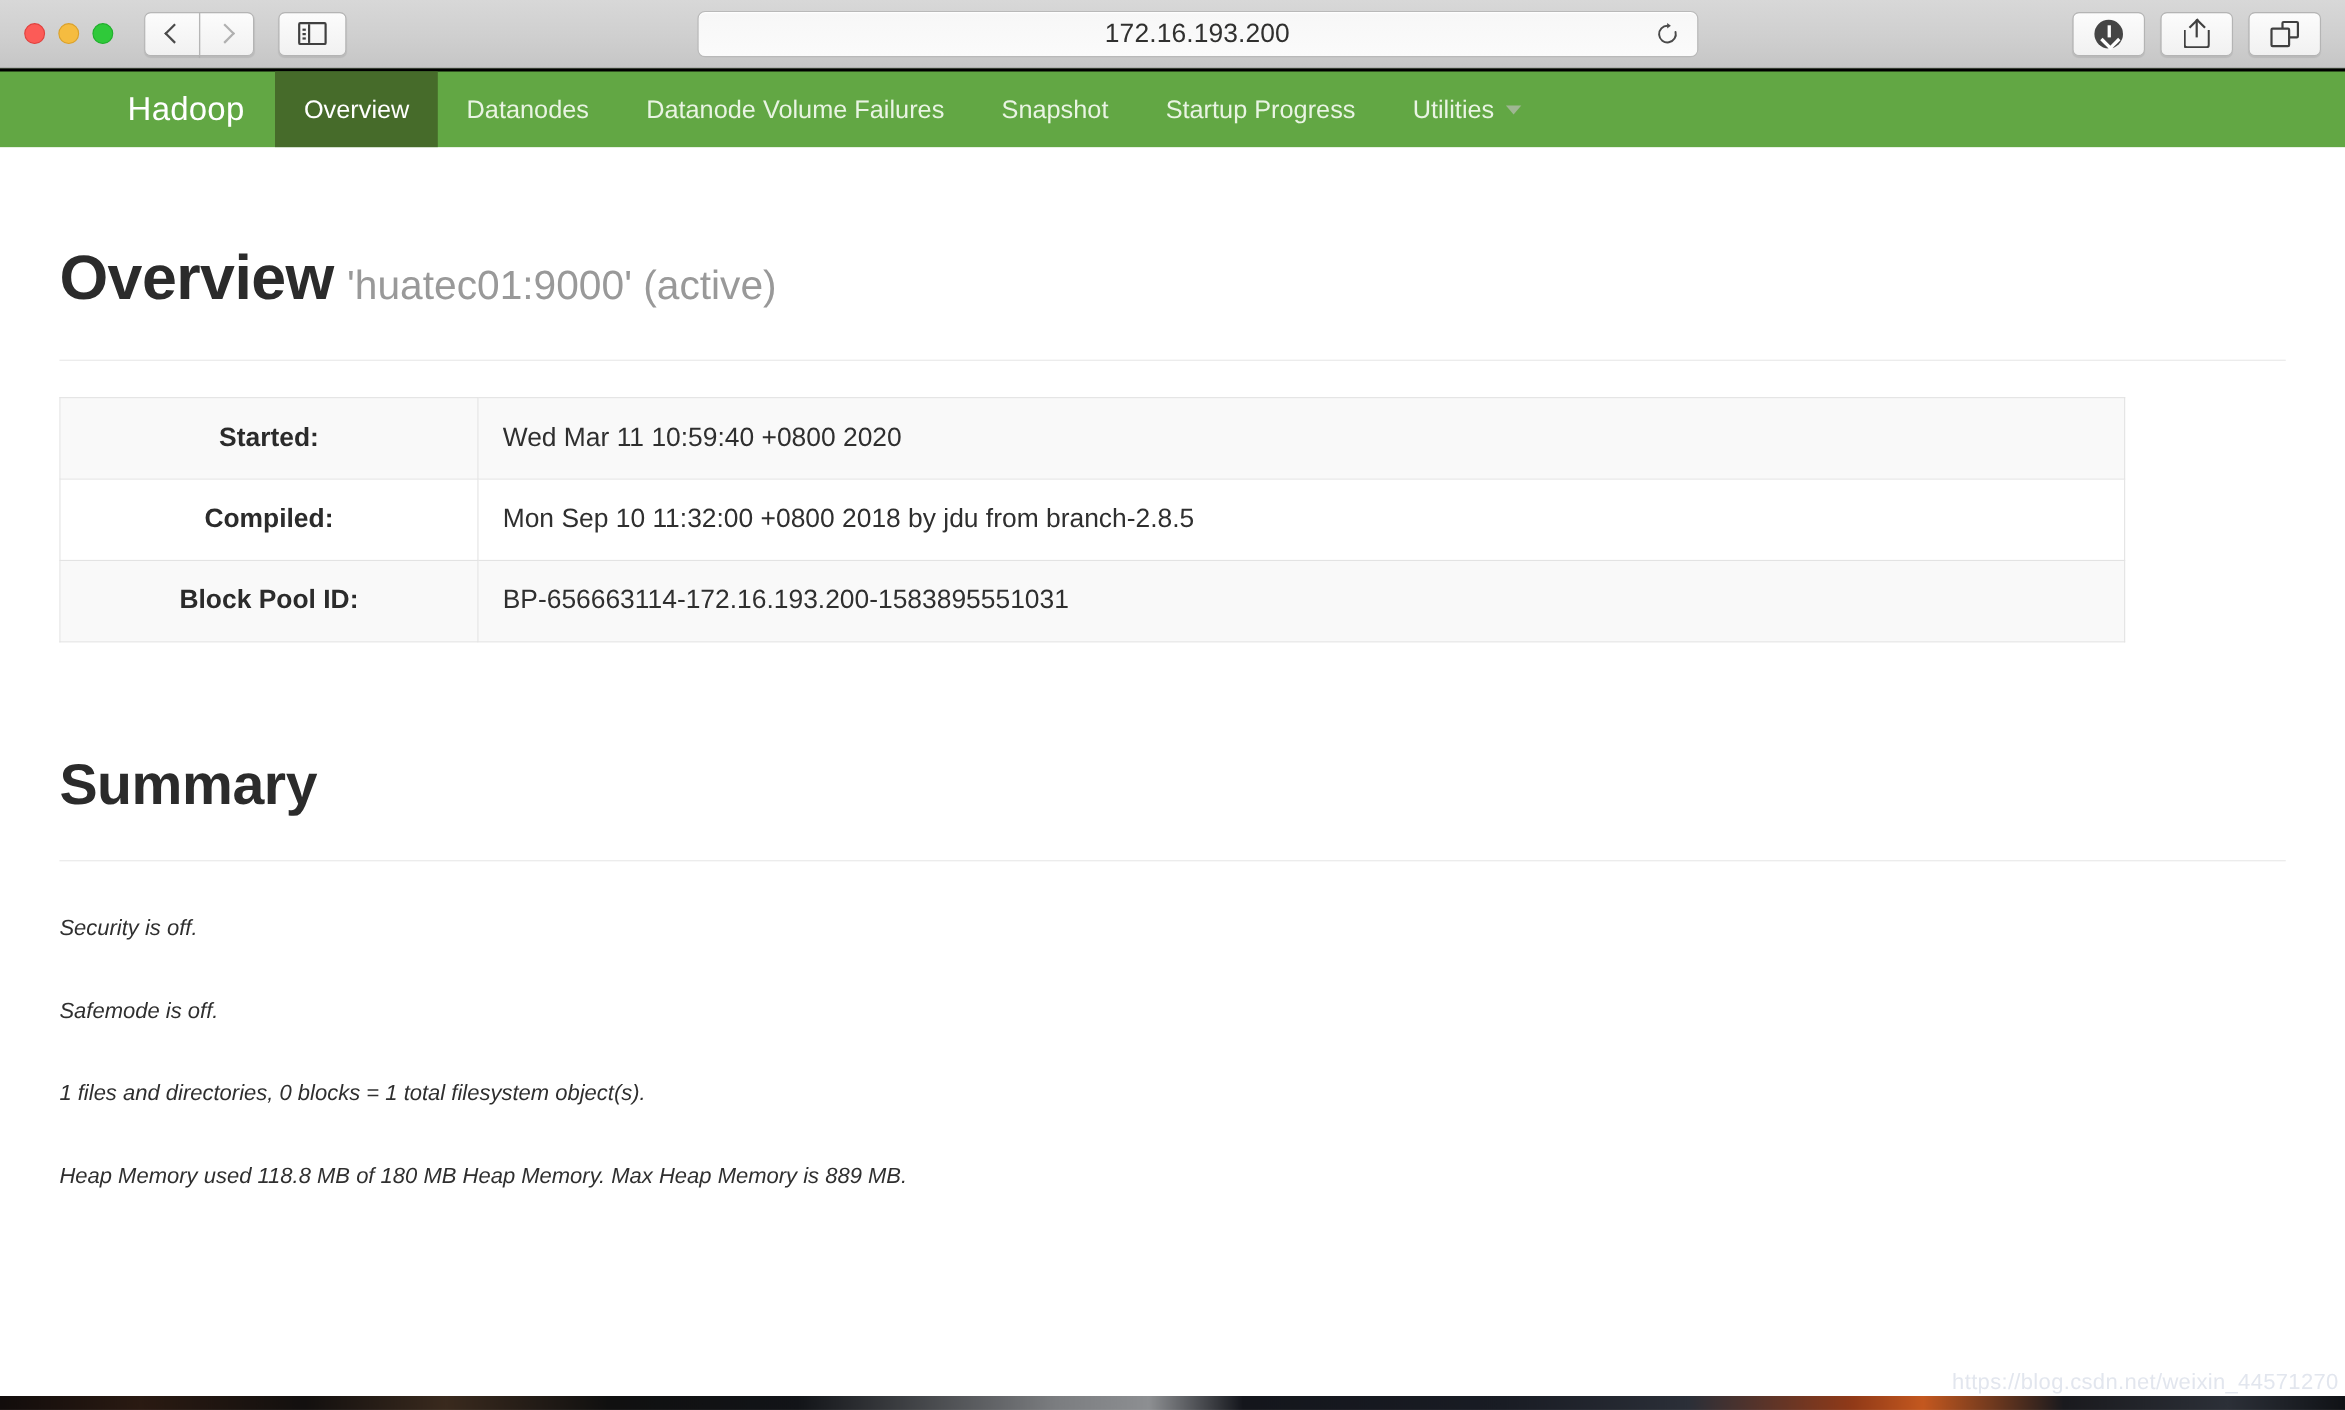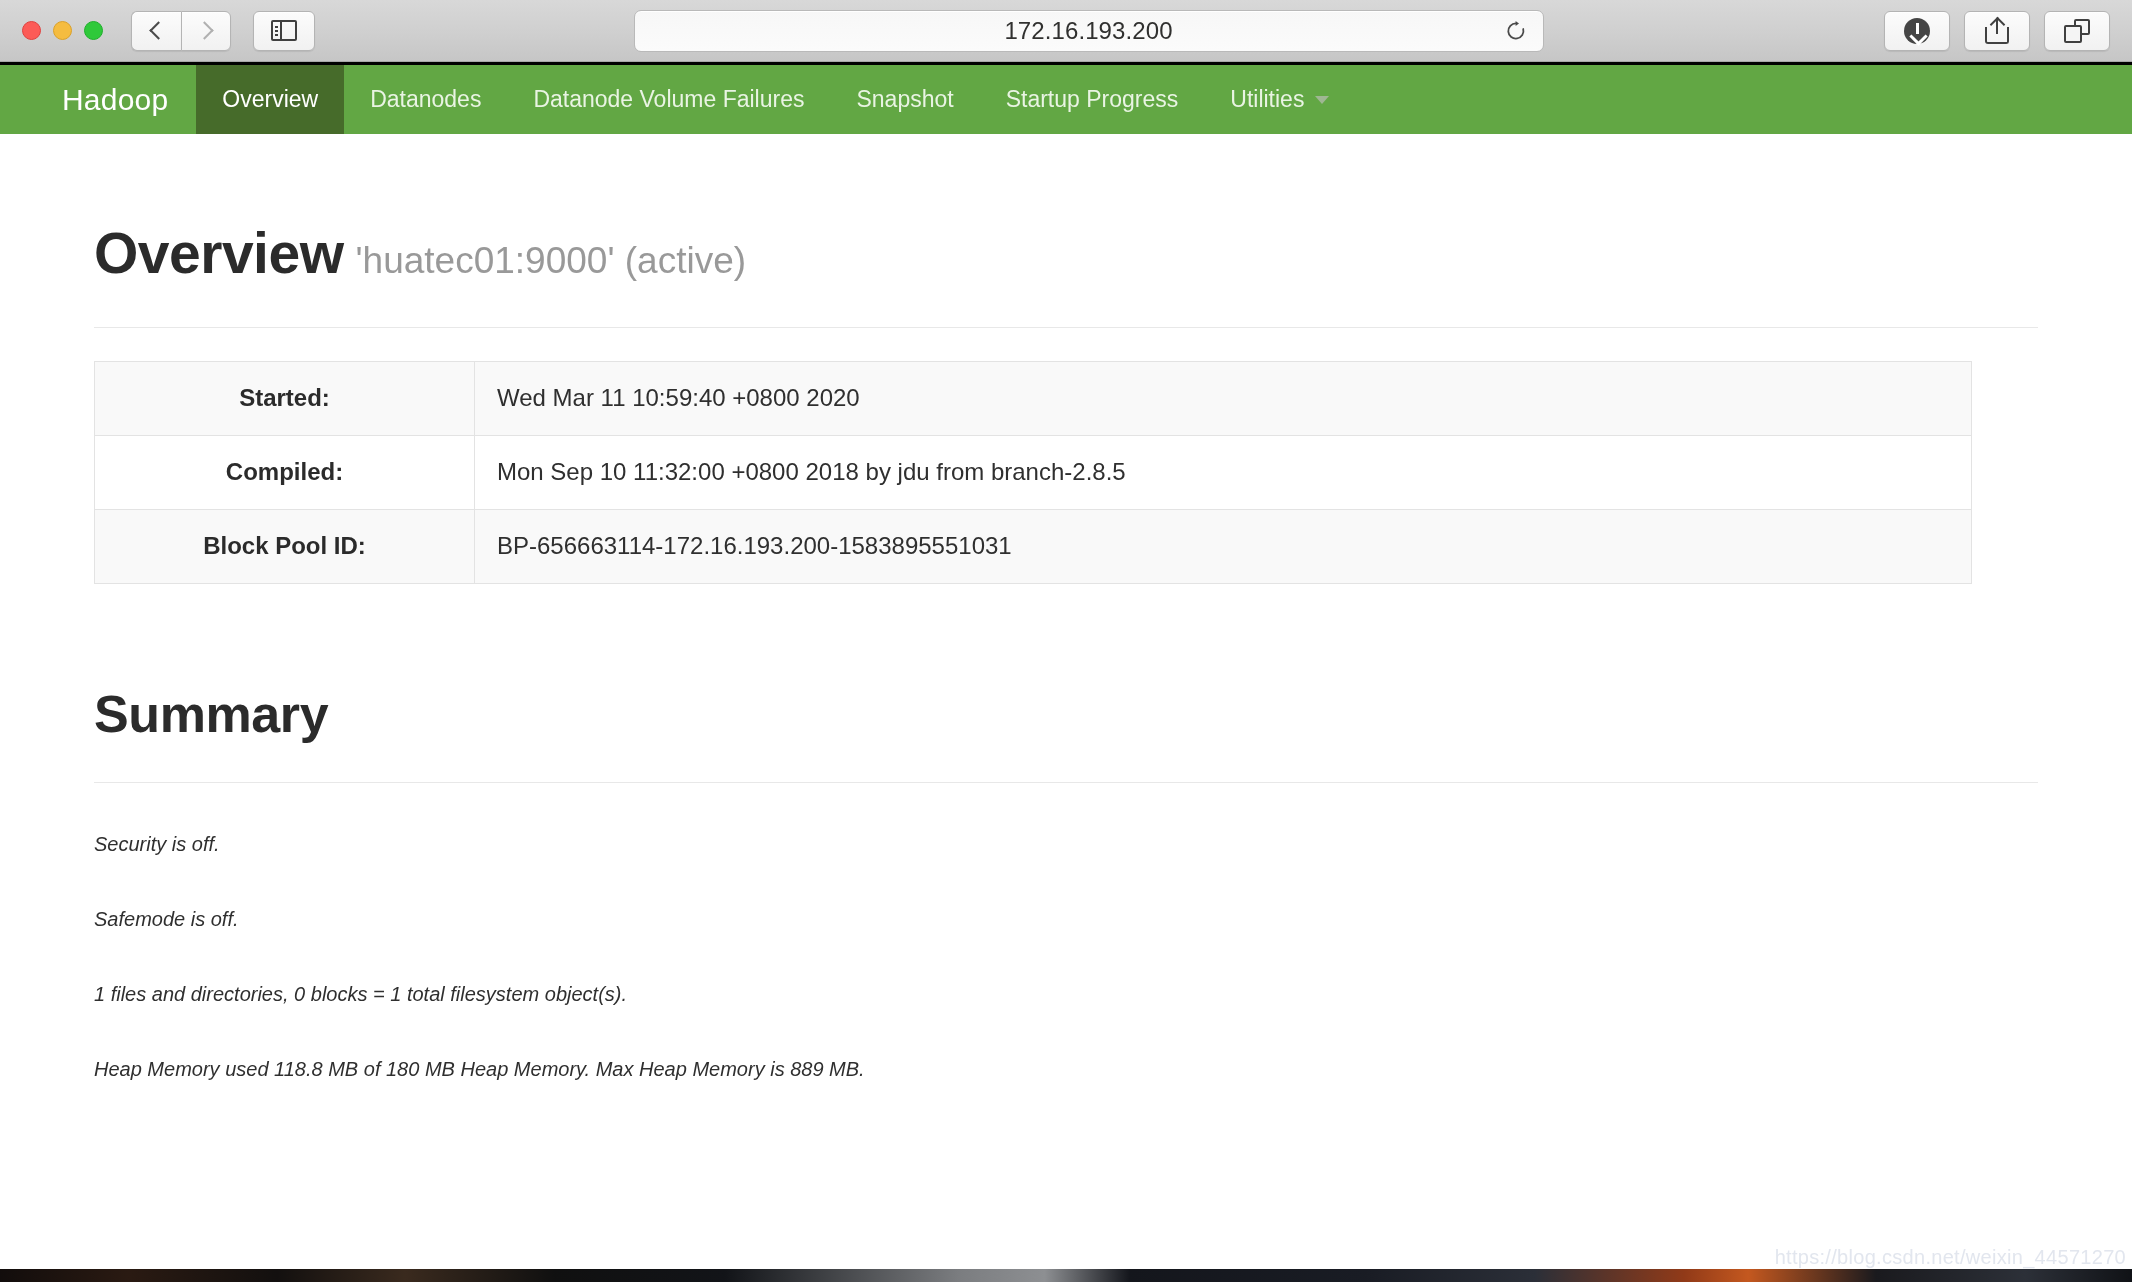--- a/index.html
+++ b/index.html
@@ -84,21 +84,21 @@
   .tabs-glyph .sq.back  { right: 0; top: 0; width: 16px; height: 16px; }
   .tabs-glyph .sq.front { left: 0; bottom: 0; width: 18px; height: 18px; background: #f4f4f4; }
 
   
   .hadoop-navbar {
     height: 72px;
     background: #62a744;
     border-top: 3px solid #000;
     display: flex;
     align-items: stretch;
-    padding-left: 62px;
+    padding-left: 116px;
   }
   .brand {
     display: flex; align-items: center;
     padding: 0 28px 0 0;
     font-size: 30px;
     color: #ffffff;
     font-weight: normal;
     letter-spacing: 0.2px;
   }
   .nav-item {
@@ -113,21 +113,21 @@
     display: inline-block; margin-left: 11px;
     width: 0; height: 0;
     border-left: 7px solid transparent;
     border-right: 7px solid transparent;
     border-top: 8px solid #9fb793;
   }
 
   
   .page {
     position: relative;
-    padding: 0 94px;
+    padding: 0 54px;
     background: #fff;
     height: calc(1282px - 62px - 75px);
     overflow: hidden;
   }
 
   .page-title {
     padding-top: 88px;
     font-size: 57px;
     font-weight: bold;
     color: #2b2b2b;

